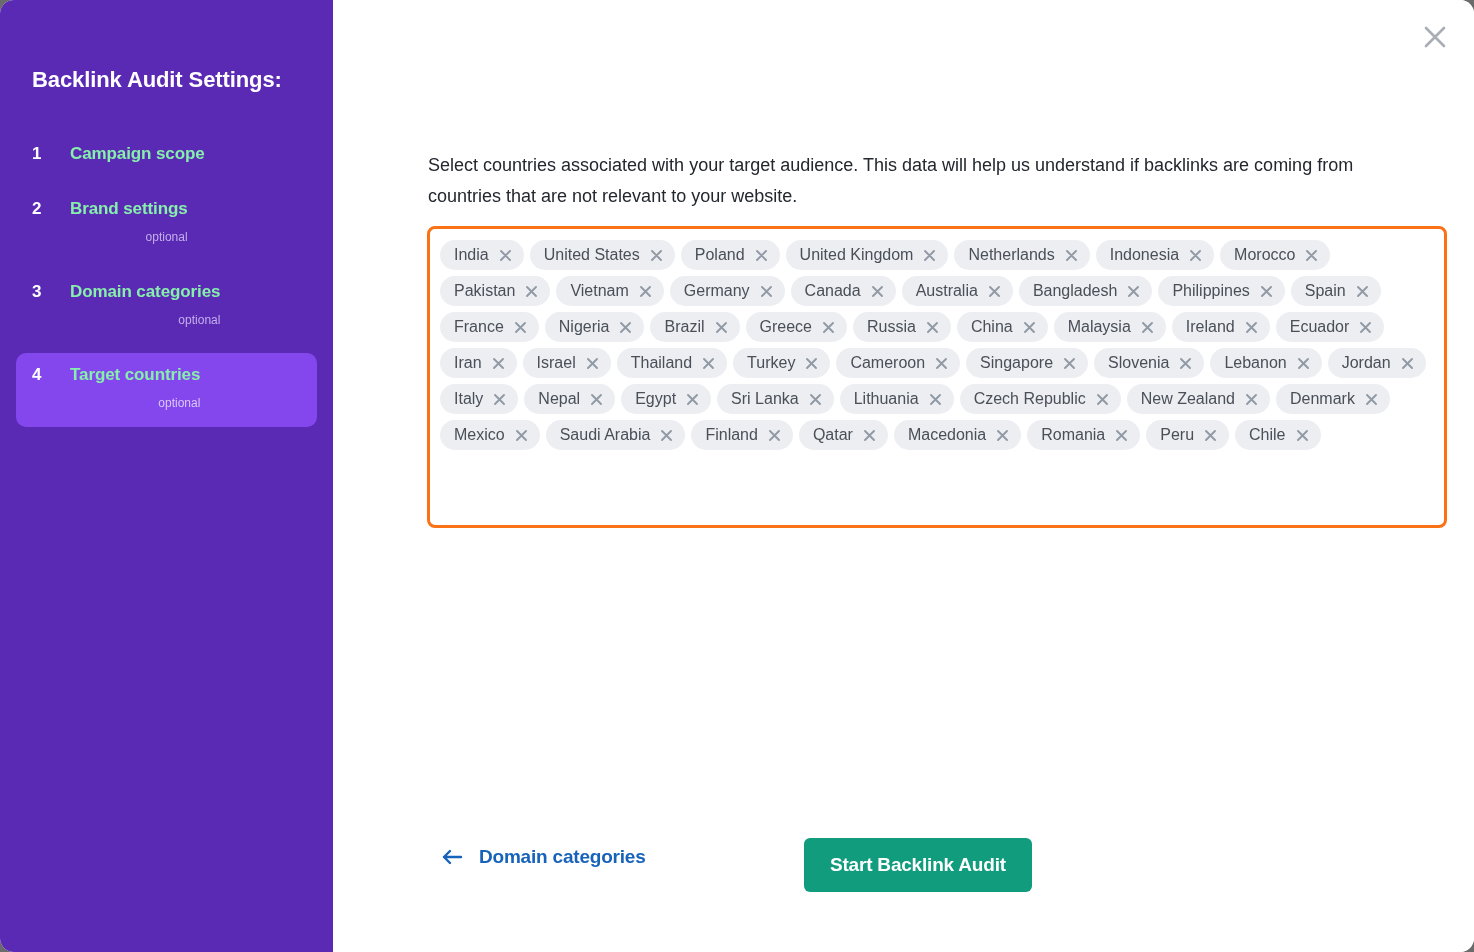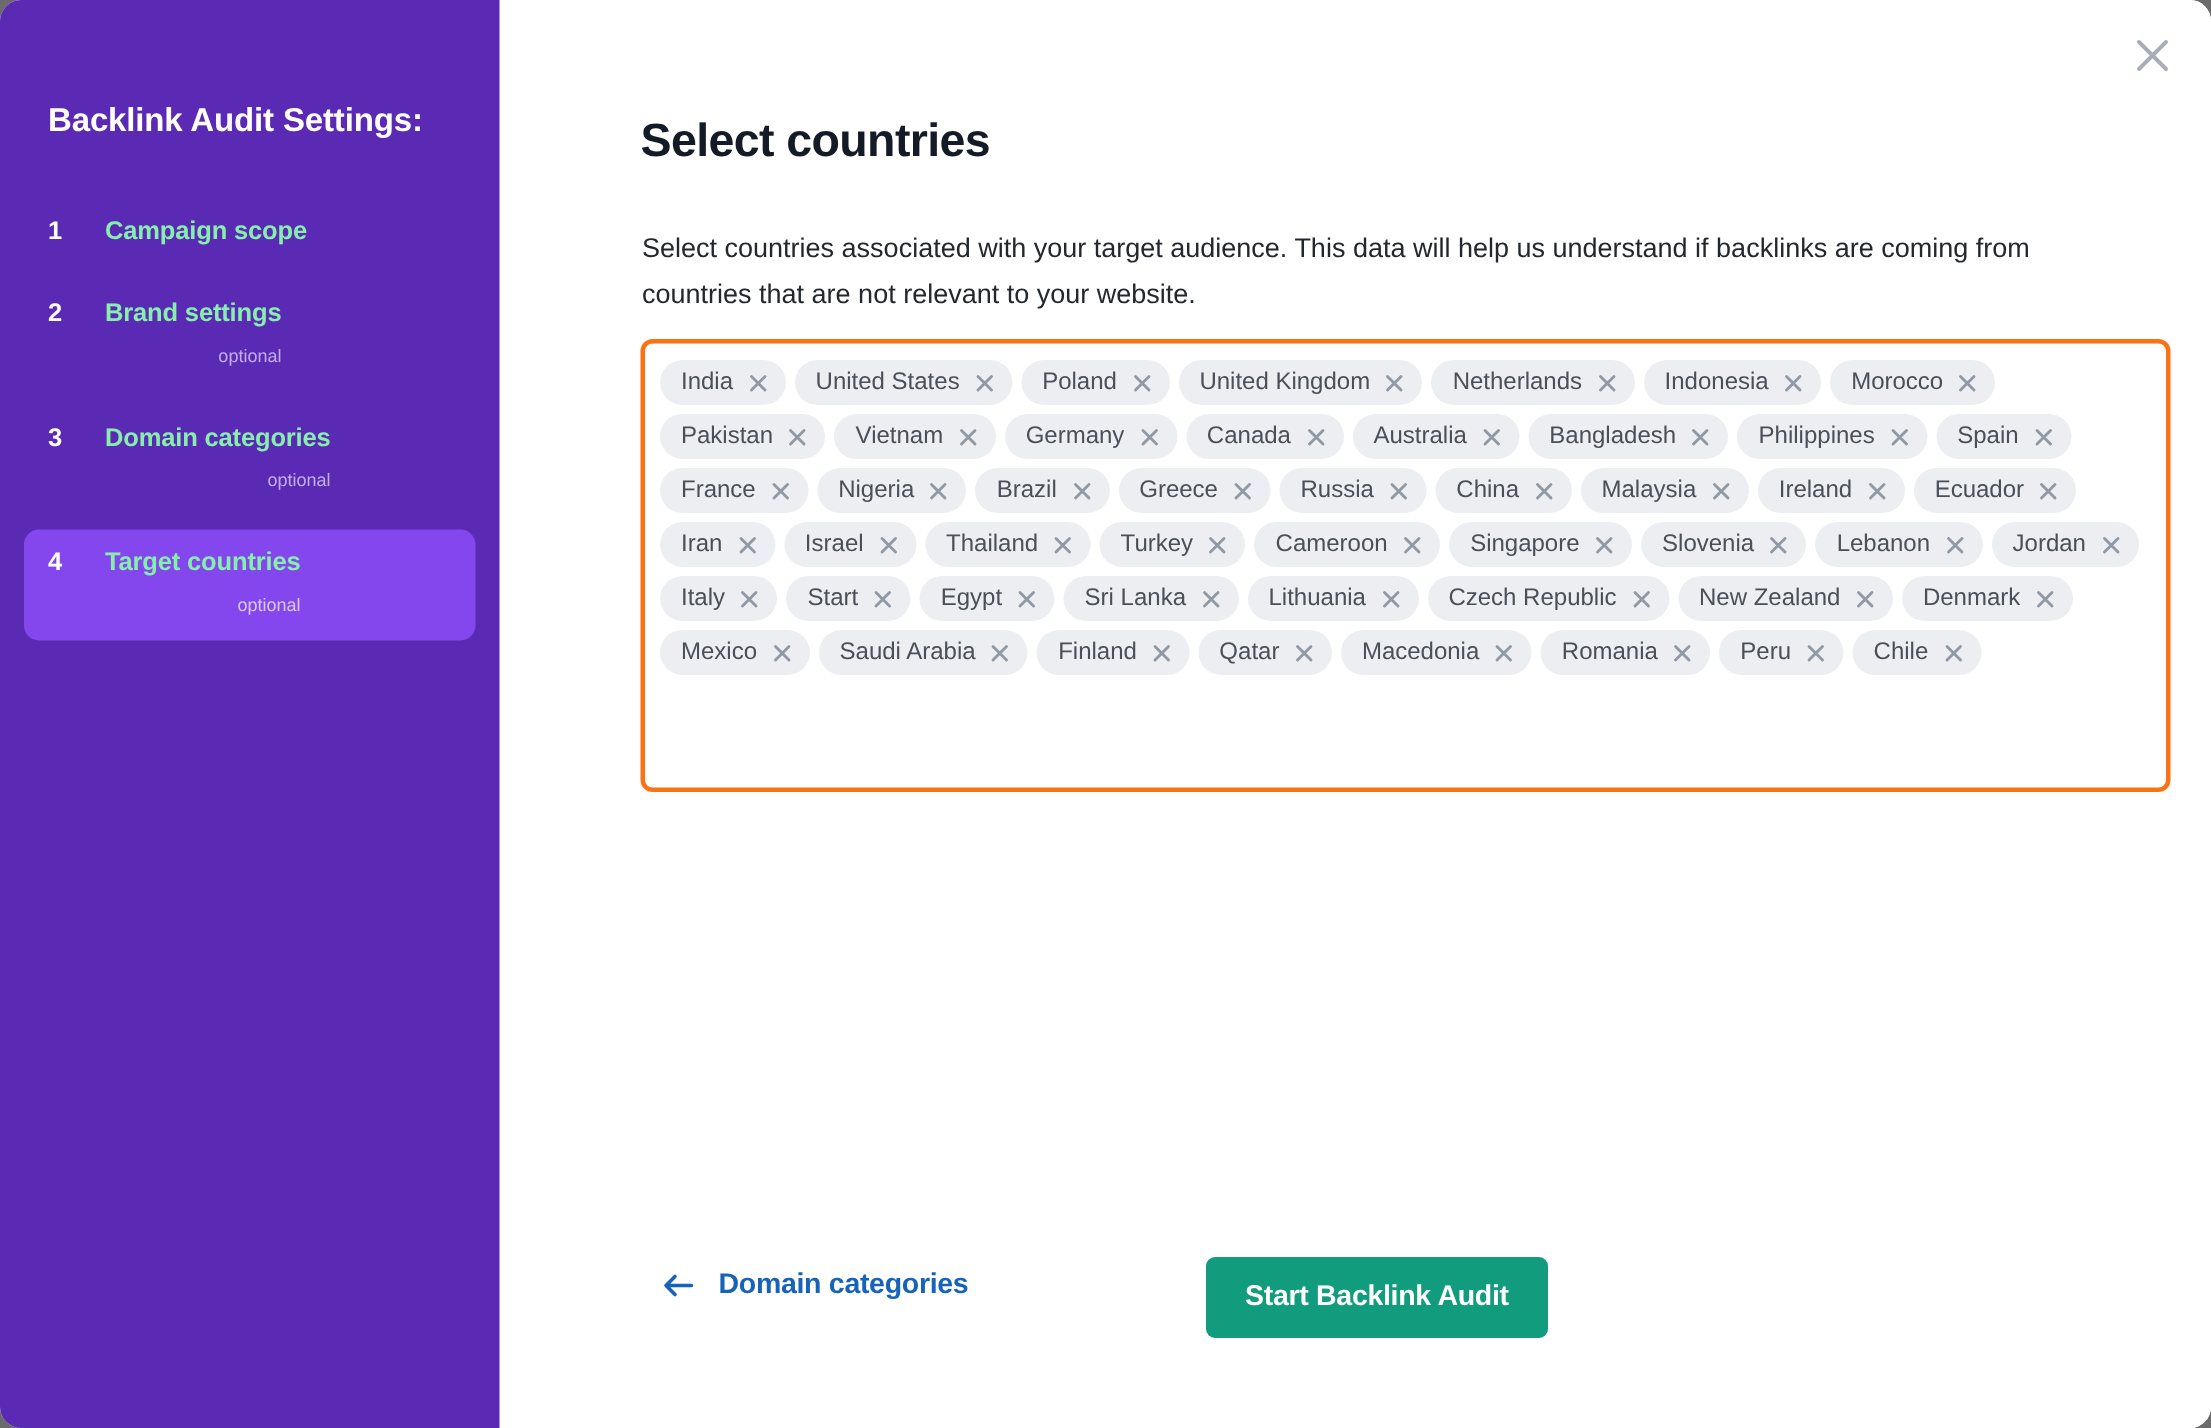--- a/index.html
+++ b/index.html
@@ -244,21 +244,20 @@
   </aside>
 
   <section class="main">
 
     <div class="close-btn">
       <svg width="34" height="34" viewBox="0 0 34 34" aria-hidden="true">
         <path d="M8 8 L26 26 M26 8 L8 26" stroke="currentColor" stroke-width="2.6" stroke-linecap="round" fill="none"></path>
       </svg>
     </div>
 
-    <h1 class="page-title">Select countries</h1>
     <p class="page-desc">Select countries associated with your target audience. This data will help us understand if backlinks are coming from countries that are not relevant to your website.</p>
 
     <div class="tag-box">
       <div class="tag-list">
 
       <span class="tag">
             <span class="tag-label">India</span>
             <span class="tag-x">
               <svg width="15" height="15" viewBox="0 0 15 15" aria-hidden="true">
                 <path d="M3 3 L12 12 M12 3 L3 12" stroke="currentColor" stroke-width="1.9" stroke-linecap="round" fill="none"></path>
@@ -523,21 +522,21 @@
           </span>
           <span class="tag">
             <span class="tag-label">Italy</span>
             <span class="tag-x">
               <svg width="15" height="15" viewBox="0 0 15 15" aria-hidden="true">
                 <path d="M3 3 L12 12 M12 3 L3 12" stroke="currentColor" stroke-width="1.9" stroke-linecap="round" fill="none"></path>
               </svg>
             </span>
           </span>
           <span class="tag">
-            <span class="tag-label">Start</span>
+            <span class="tag-label">Nepal</span>
             <span class="tag-x">
               <svg width="15" height="15" viewBox="0 0 15 15" aria-hidden="true">
                 <path d="M3 3 L12 12 M12 3 L3 12" stroke="currentColor" stroke-width="1.9" stroke-linecap="round" fill="none"></path>
               </svg>
             </span>
           </span>
           <span class="tag">
             <span class="tag-label">Egypt</span>
             <span class="tag-x">
               <svg width="15" height="15" viewBox="0 0 15 15" aria-hidden="true">

